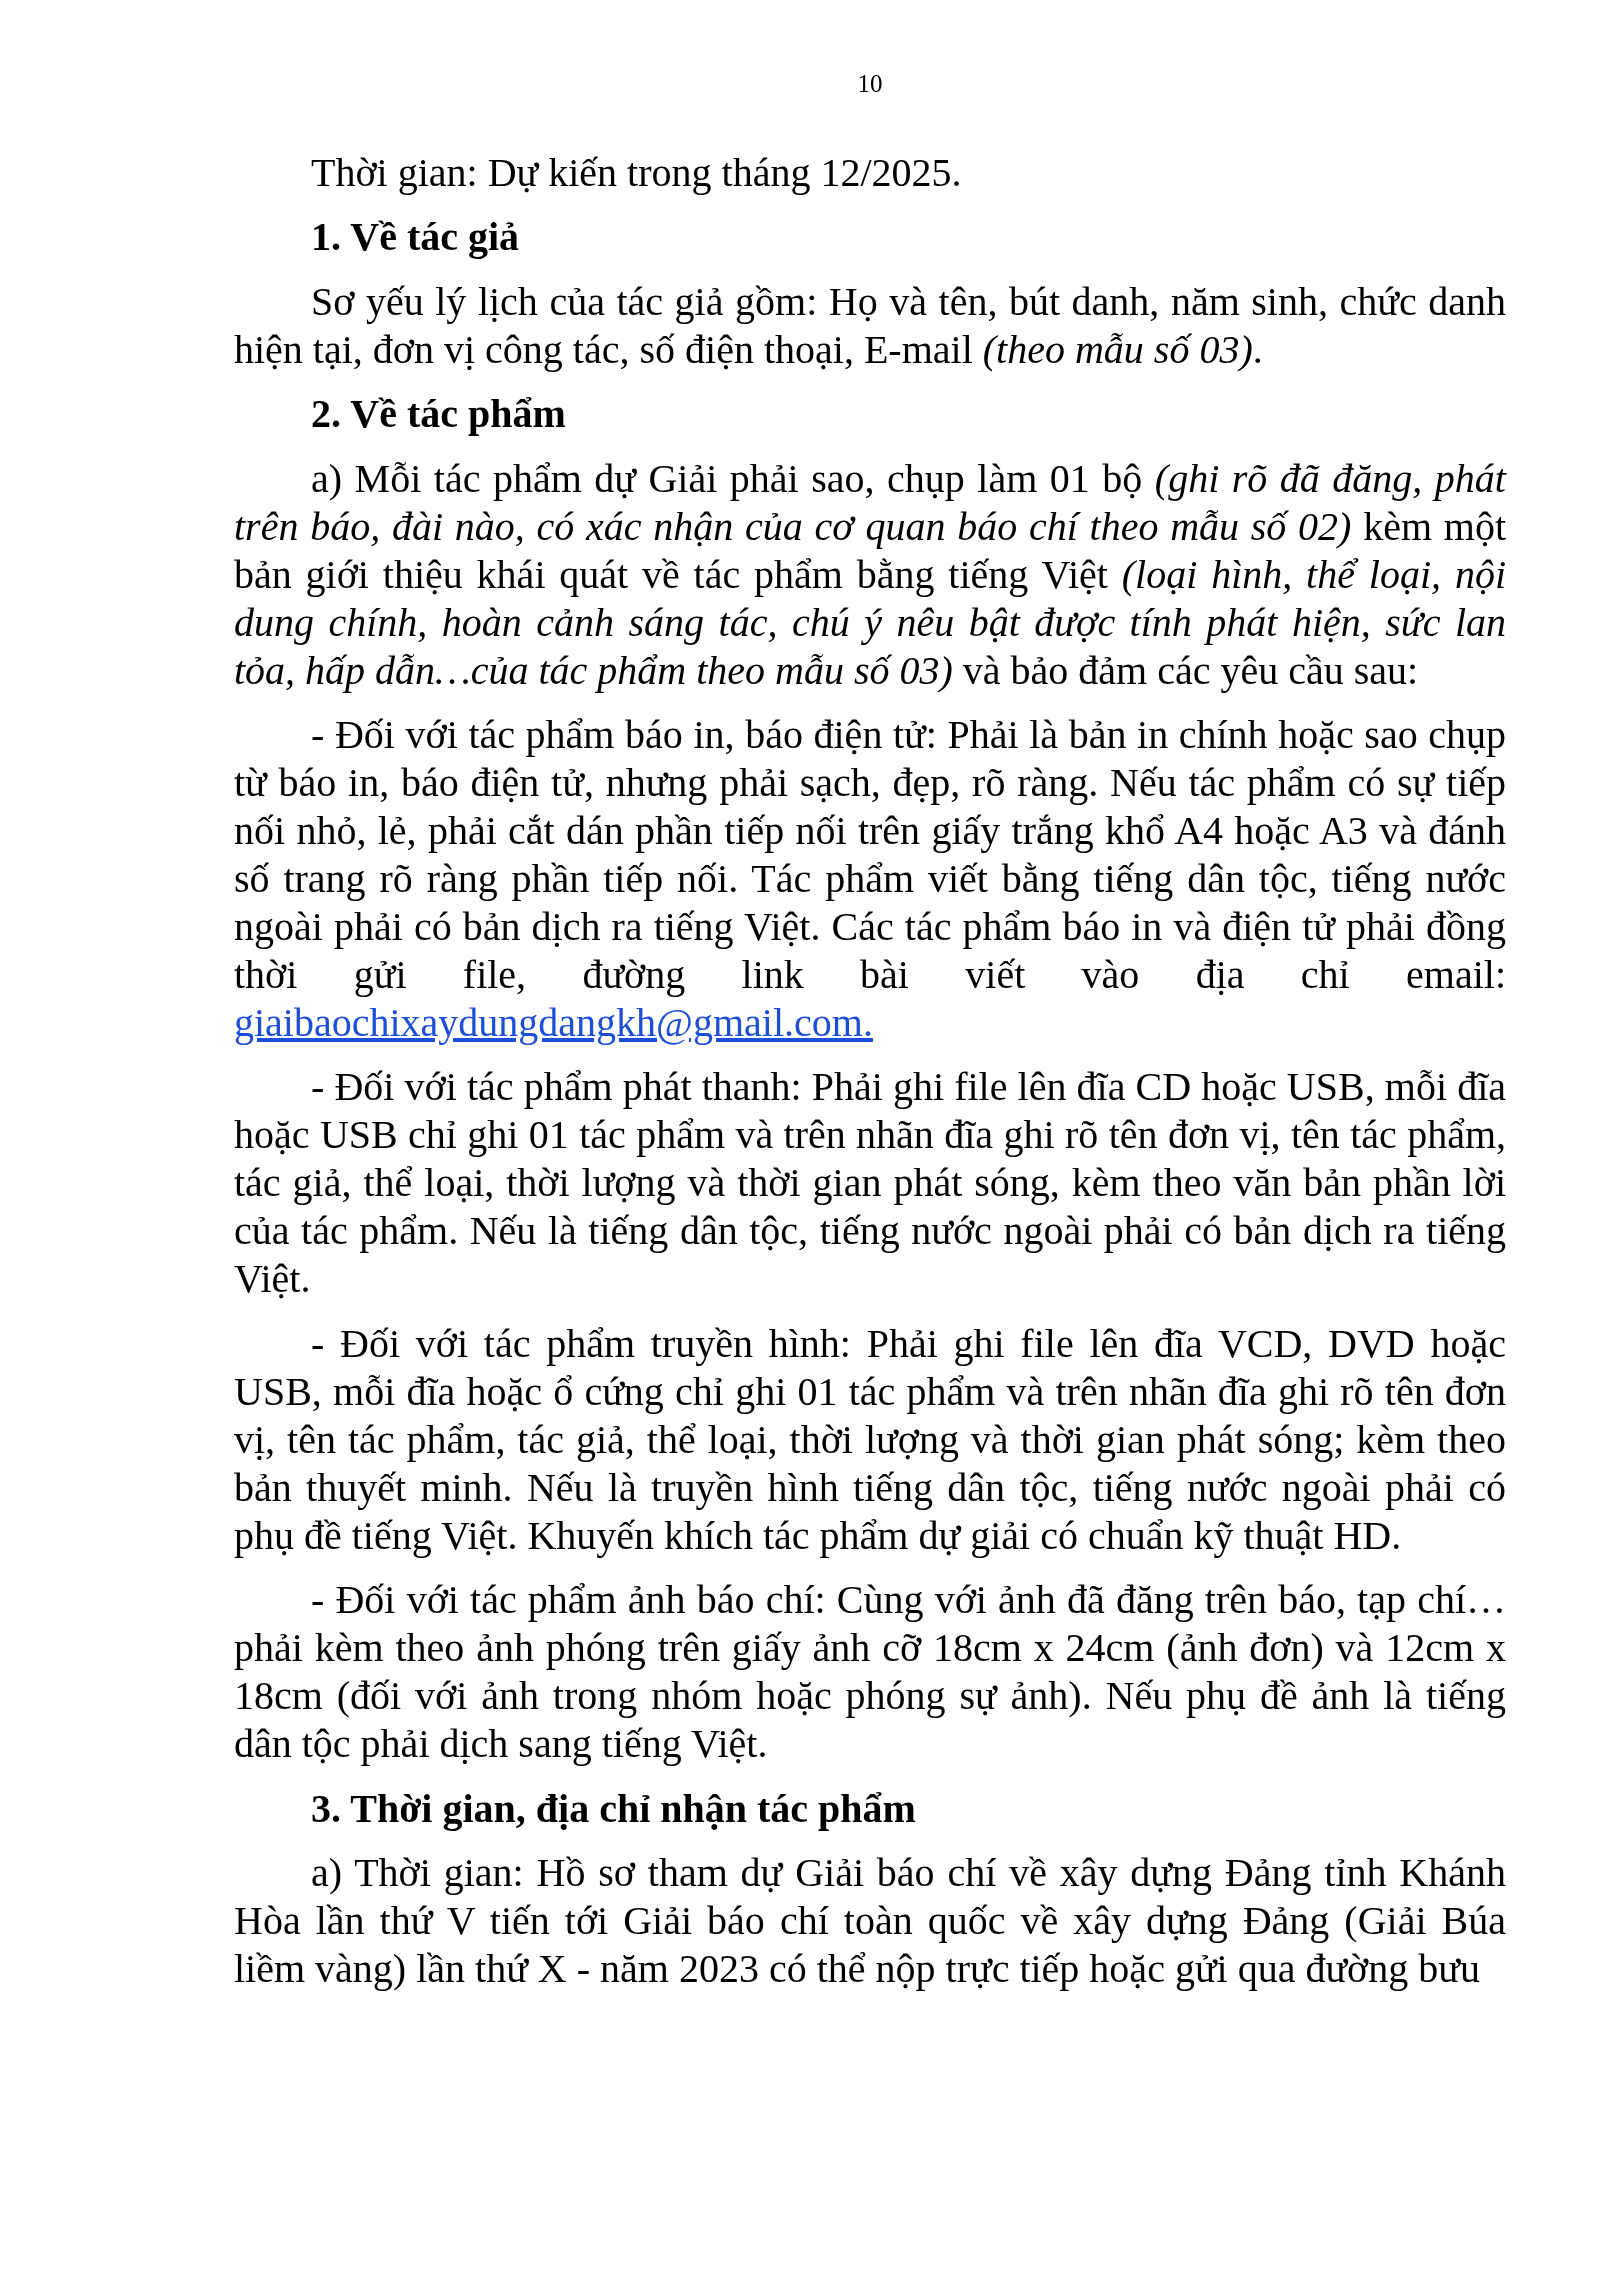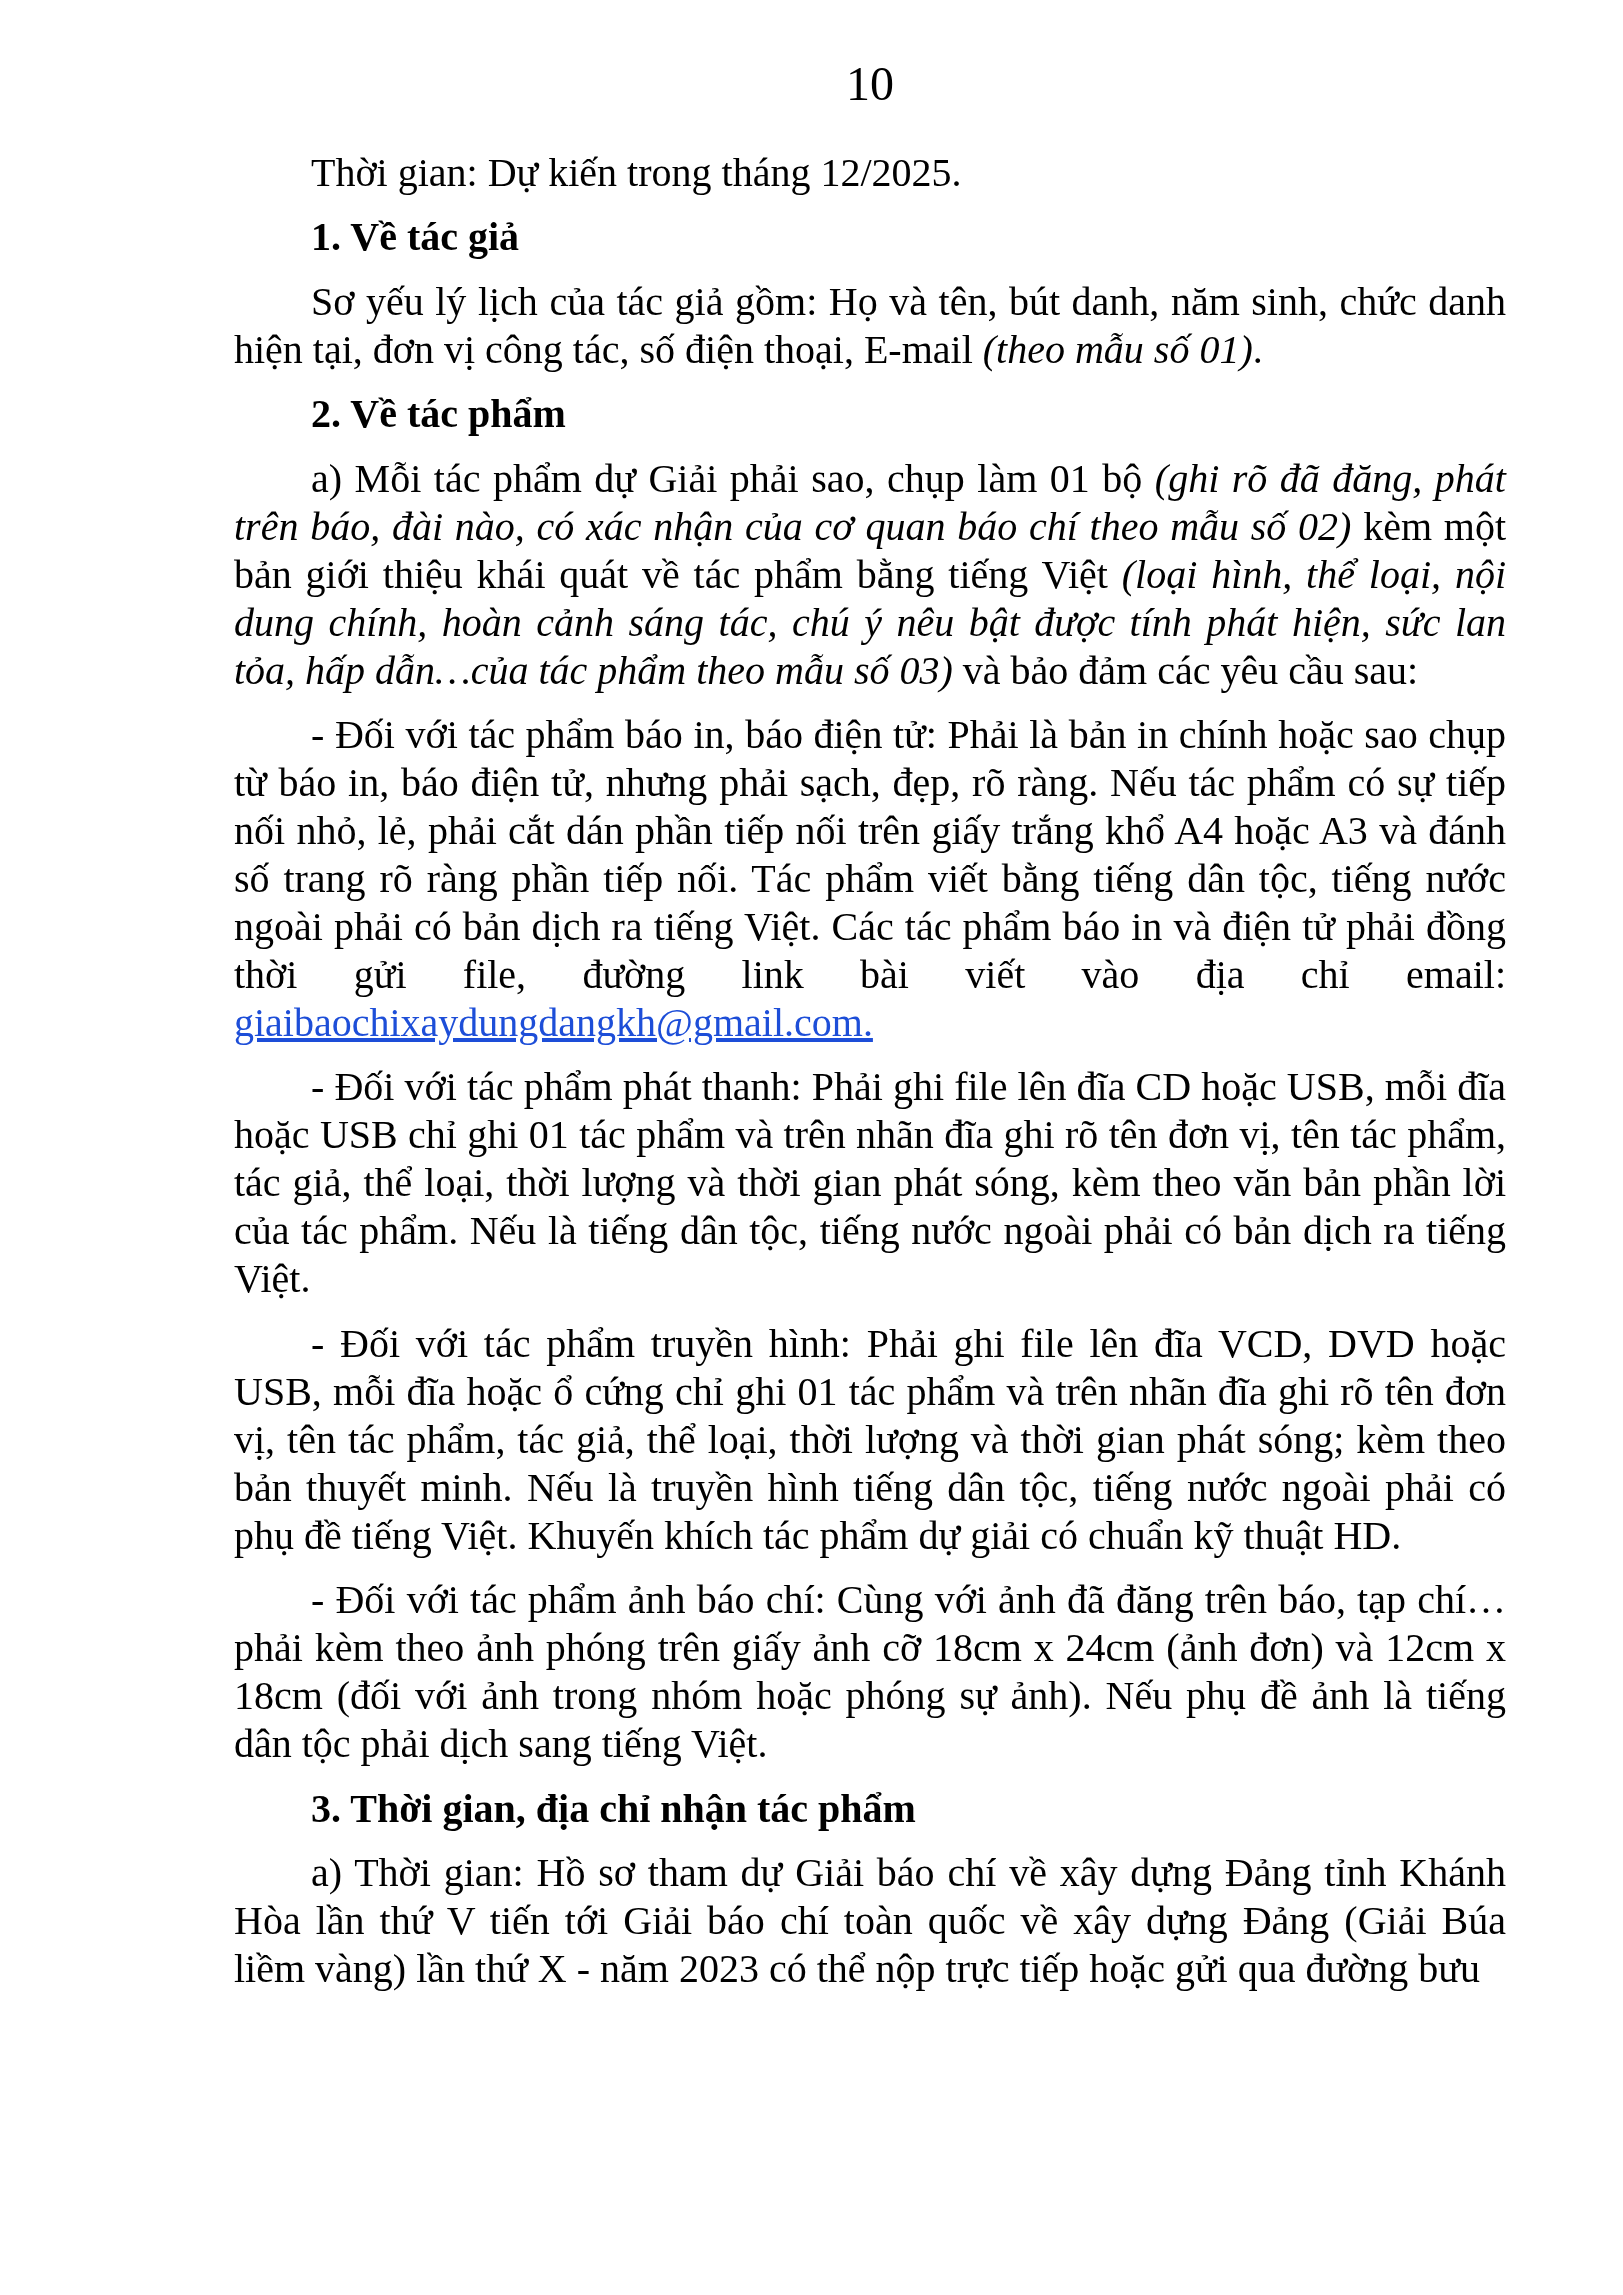--- a/index.html
+++ b/index.html
@@ -22,21 +22,21 @@
     font-family: "Liberation Serif", "DejaVu Serif", serif;
     color: #000000;
     overflow: hidden;
   }
   .page-number {
     position: absolute;
     top: 63px;
     left: 234px;
     width: 1272px;
     text-align: center;
-    font-size: 48px;
+    font-size: 25px;
     line-height: 41px;
   }
   .content {
     position: absolute;
     top: 149px;
     left: 234px;
     width: 1272px;
     font-size: 40px;
     line-height: 48px;
     text-align: justify;
@@ -64,21 +64,21 @@
 
   <div class="page-number">10</div>
 
   <div class="content">
 
     <p><span>Thời gian: Dự kiến trong tháng 12/2025.</span></p>
 
 
     <p class="heading"><span>1. Về tác giả</span></p>
 
-    <p><span>Sơ yếu lý lịch của tác giả gồm: Họ và tên, bút danh, năm sinh, chức danh hiện tại, đơn vị công tác, số điện thoại, E-mail </span><span class="italic">(theo mẫu số 01)</span><span>.</span></p>
+    <p><span>Sơ yếu lý lịch của tác giả gồm: Họ và tên, bút danh, năm sinh, chức danh hiện tại, đơn vị công tác, số điện thoại, E-mail </span><span class="italic">(theo mẫu số 03)</span><span>.</span></p>
 
     <p class="heading"><span>2. Về tác phẩm</span></p>
 
     <p><span>a) Mỗi tác phẩm dự Giải phải sao, chụp làm 01 bộ </span><span class="italic">(ghi rõ đã đăng, phát trên báo, đài nào, có xác nhận của cơ quan báo chí theo mẫu số 02)</span><span> kèm một bản giới thiệu khái quát về tác phẩm bằng tiếng Việt </span><span class="italic">(loại hình, thể loại, nội dung chính, hoàn cảnh sáng tác, chú ý nêu bật được tính phát hiện, sức lan tỏa, hấp dẫn…của tác phẩm theo mẫu số 03)</span><span> và bảo đảm các yêu cầu sau:</span></p>
 
     <p><span>- Đối với tác phẩm báo in, báo điện tử: Phải là bản in chính hoặc sao chụp từ báo in, báo điện tử, nhưng phải sạch, đẹp, rõ ràng. Nếu tác phẩm có sự tiếp nối nhỏ, lẻ, phải cắt dán phần tiếp nối trên giấy trắng khổ A4 hoặc A3 và đánh số trang rõ ràng phần tiếp nối. Tác phẩm viết bằng tiếng dân tộc, tiếng nước ngoài phải có bản dịch ra tiếng Việt. Các tác phẩm báo in và điện tử phải đồng thời gửi file, đường link bài viết vào địa chỉ email: </span><span class="email">giaibaochixaydungdangkh@gmail.com.</span></p>
 
     <p><span>- Đối với tác phẩm phát thanh: Phải ghi file lên đĩa CD hoặc USB, mỗi đĩa hoặc USB chỉ ghi 01 tác phẩm và trên nhãn đĩa ghi rõ tên đơn vị, tên tác phẩm, tác giả, thể loại, thời lượng và thời gian phát sóng, kèm theo văn bản phần lời của tác phẩm. Nếu là tiếng dân tộc, tiếng nước ngoài phải có bản dịch ra tiếng Việt.</span></p>
 
     <p><span>- Đối với tác phẩm truyền hình: Phải ghi file lên đĩa VCD, DVD hoặc USB, mỗi đĩa hoặc ổ cứng chỉ ghi 01 tác phẩm và trên nhãn đĩa ghi rõ tên đơn vị, tên tác phẩm, tác giả, thể loại, thời lượng và thời gian phát sóng; kèm theo bản thuyết minh. Nếu là truyền hình tiếng dân tộc, tiếng nước ngoài phải có phụ đề tiếng Việt. Khuyến khích tác phẩm dự giải có chuẩn kỹ thuật HD.</span></p>

